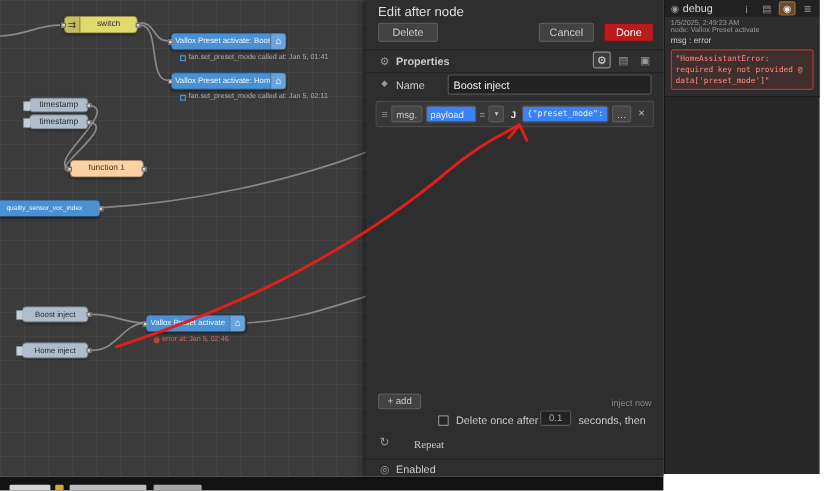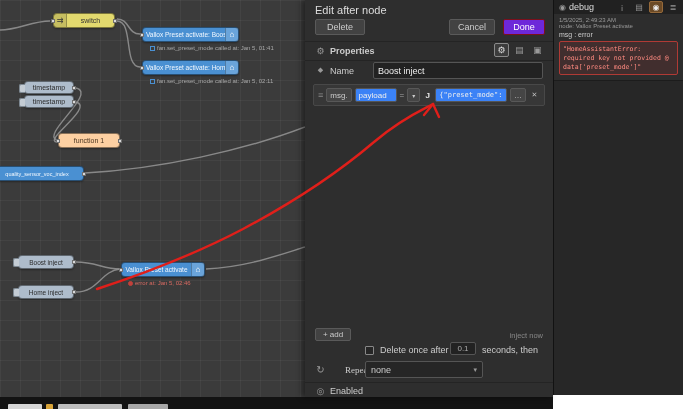--- a/index.html
+++ b/index.html
@@ -35,21 +35,21 @@
 
   
   #arrow-overlay { position:absolute; left:0; top:0; z-index:100; pointer-events:none; }
   #arrow-overlay path { fill:none; stroke:#e01f1a; stroke-width:2.4px; stroke-linecap:round; }
 
   
   #editor { position:absolute; left:305px; top:0; width:248px; height:397px; background:#2e2e2e; box-shadow:-3px 0 6px rgba(0,0,0,.45); z-index:10; color:#ccc; }
   #editor .title { position:absolute; left:10px; top:4px; font-size:11px; color:#ddd; }
   .tbtn { position:absolute; top:19px; height:16px; border:1px solid #5a5a5a; background:#424242; color:#ccc;
     border-radius:2px; font-size:9px; display:flex; align-items:center; justify-content:center; cursor:pointer; }
-  .tbtn.done { background:#6d28d9; border-color:#7c0f1b; color:#fff; }
+  .tbtn.done { background:#b91c1c; border-color:#7c0f1b; color:#fff; }
   .hline { position:absolute; left:0; width:100%; border-top:1px solid #242424; }
   .sec-ic { position:absolute; width:15px; height:14px; display:flex; align-items:center; justify-content:center; font-size:9px; color:#999; border-radius:2px; }
   .sec-ic.active { border:1px solid #8a8a8a; background:#3c3c3c; color:#ddd; }
   .nr-input { position:absolute; background:#222; border:1px solid #555; border-radius:2px; color:#eee; font-size:9px; padding:0 4px; font-family:inherit; }
   .prow { position:absolute; left:8px; top:84px; width:232px; height:22px; background:#373737; border:1px solid #484848; border-radius:2px;
     display:flex; align-items:center; gap:3px; padding:0 4px; }
   .prow .mini { height:14px; display:flex; align-items:center; justify-content:center; border-radius:2px; font-size:8px; }
   .pill { background:#454545; border:1px solid #585858; padding:0 3px; color:#ccc; }
   .fld { background:#3b82f6; border:1px solid #555; color:#eee; padding:0 3px; font-family:inherit; font-size:8px; height:14px; border-radius:2px; }
   .mono { font-family:"DejaVu Sans Mono", monospace; }
@@ -206,24 +206,20 @@
     <div class="tbtn" style="left:10px;top:328px;width:36px;height:13px;font-size:8px;">+ add</div>
     <span style="position:absolute;right:10px;top:331px;font-size:7.5px;color:#888;">inject now</span>
 
     <input type="checkbox" class="cb" style="left: 60px; top: 346px;">
     <span class="small-label" style="left:75px;top:345px;">Delete once after</span>
     <input class="nr-input" style="left: 145px; top: 342px; width: 26px; height: 13px; font-size: 8px; text-align: center; color: rgb(170, 170, 170);" value="0.1">
     <span class="small-label" style="left:177px;top:345px;">seconds, then</span>
 
     <span class="sec-ic" style="left:8px;top:362px;font-size:10px;">↻</span>
     <span class="small-label" style="left:40px;top:365px;font-family:Liberation Serif, serif;">Repeat</span>
-    <div class="select" style="left:60px;top:361px;width:118px;height:17px;">
-      <span>none</span>
-      <span style="color:#999;font-size:7px;">▾</span>
-    </div>
 
     <div class="hline" style="top:382px;"></div>
     <span class="sec-ic" style="left:8px;top:384px;">◎</span>
     <span class="small-label" style="left:25px;top:386px;">Enabled</span>
   </div>
 
   <div id="debug">
     <div class="hdr1">
       <span class="hic" style="width:auto;">◉</span>
       <span class="ttl">debug</span>

